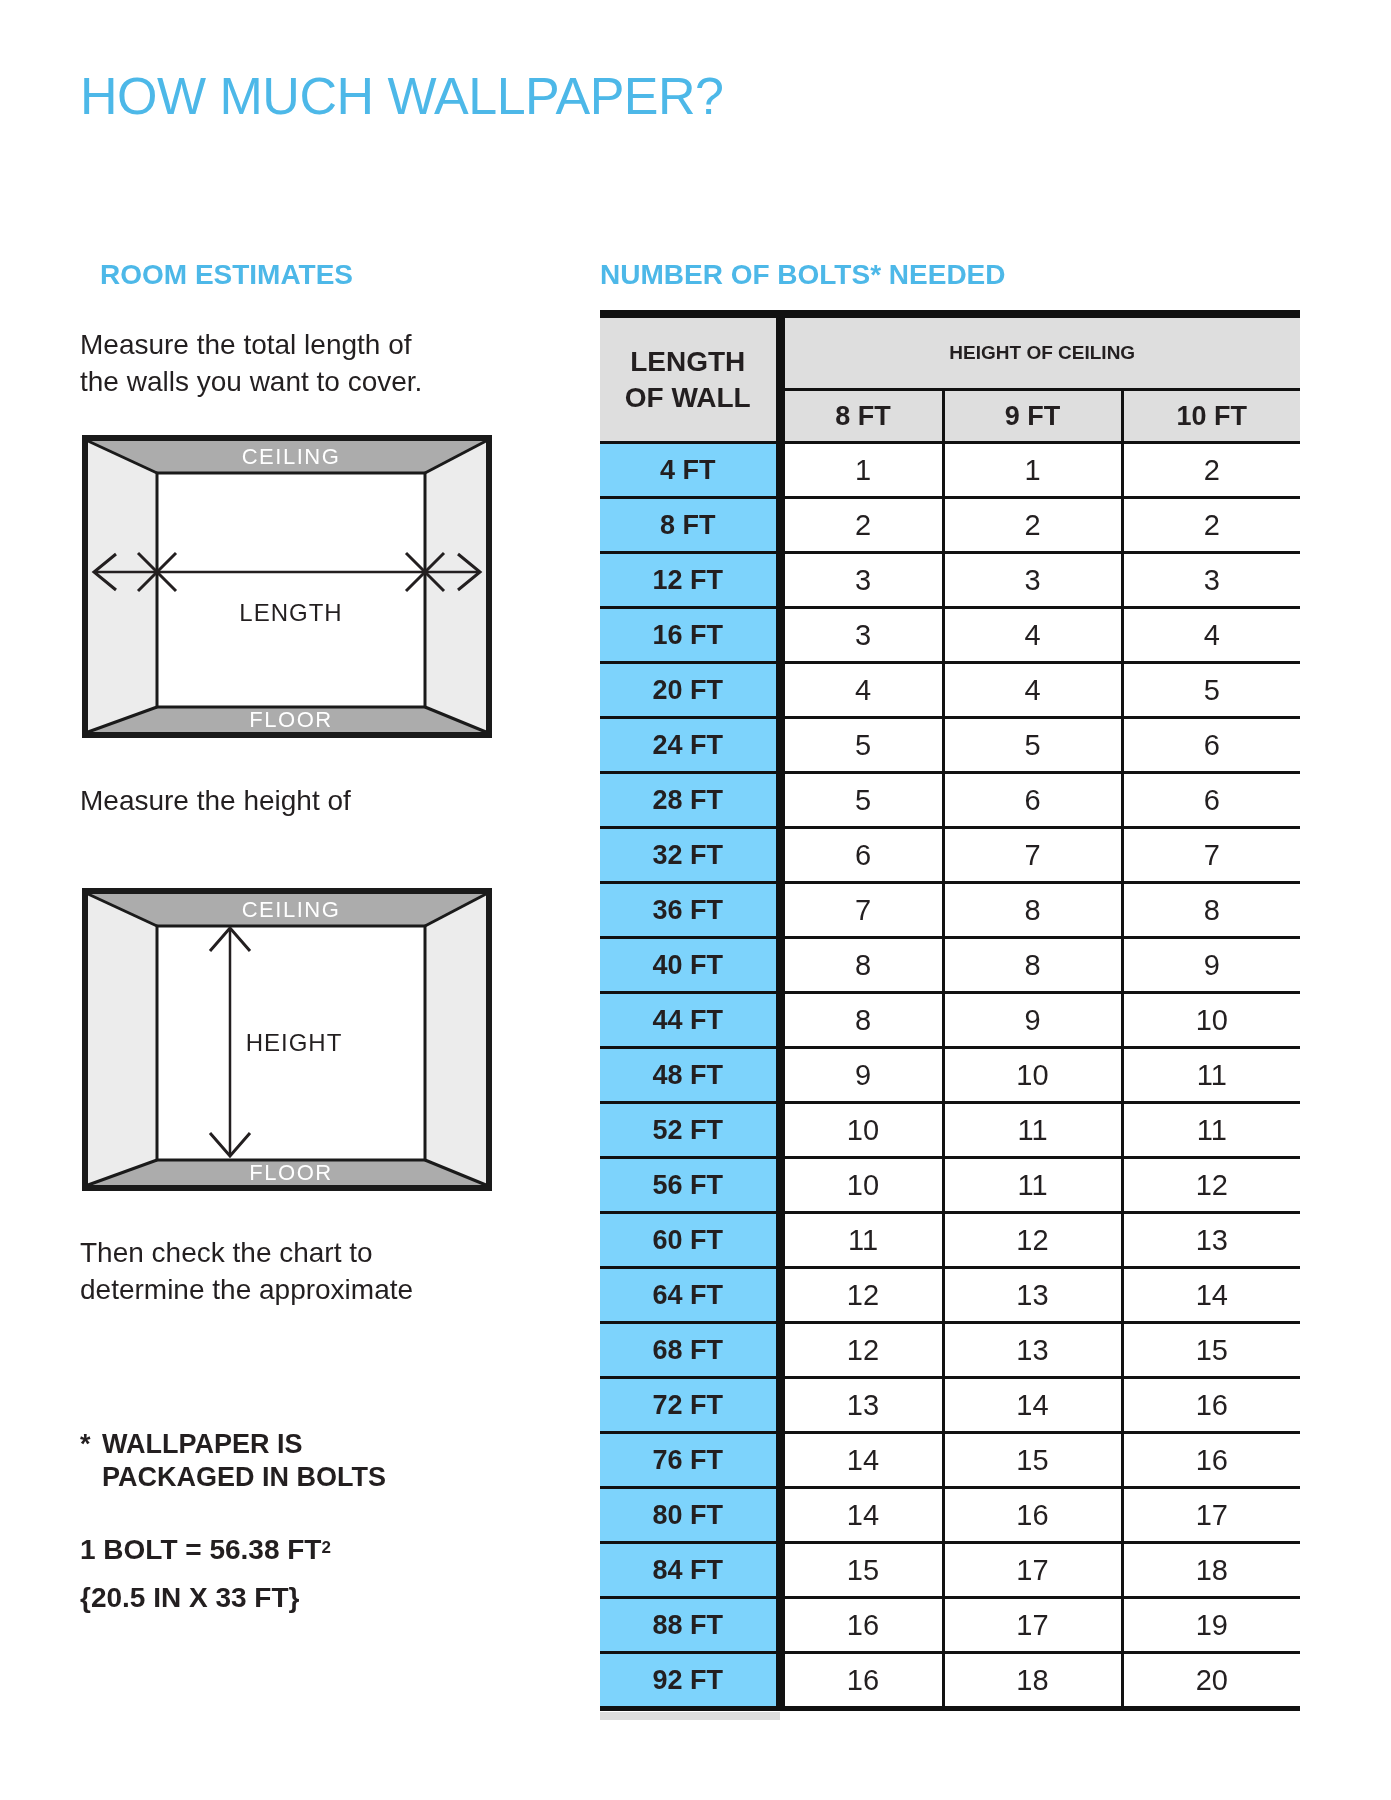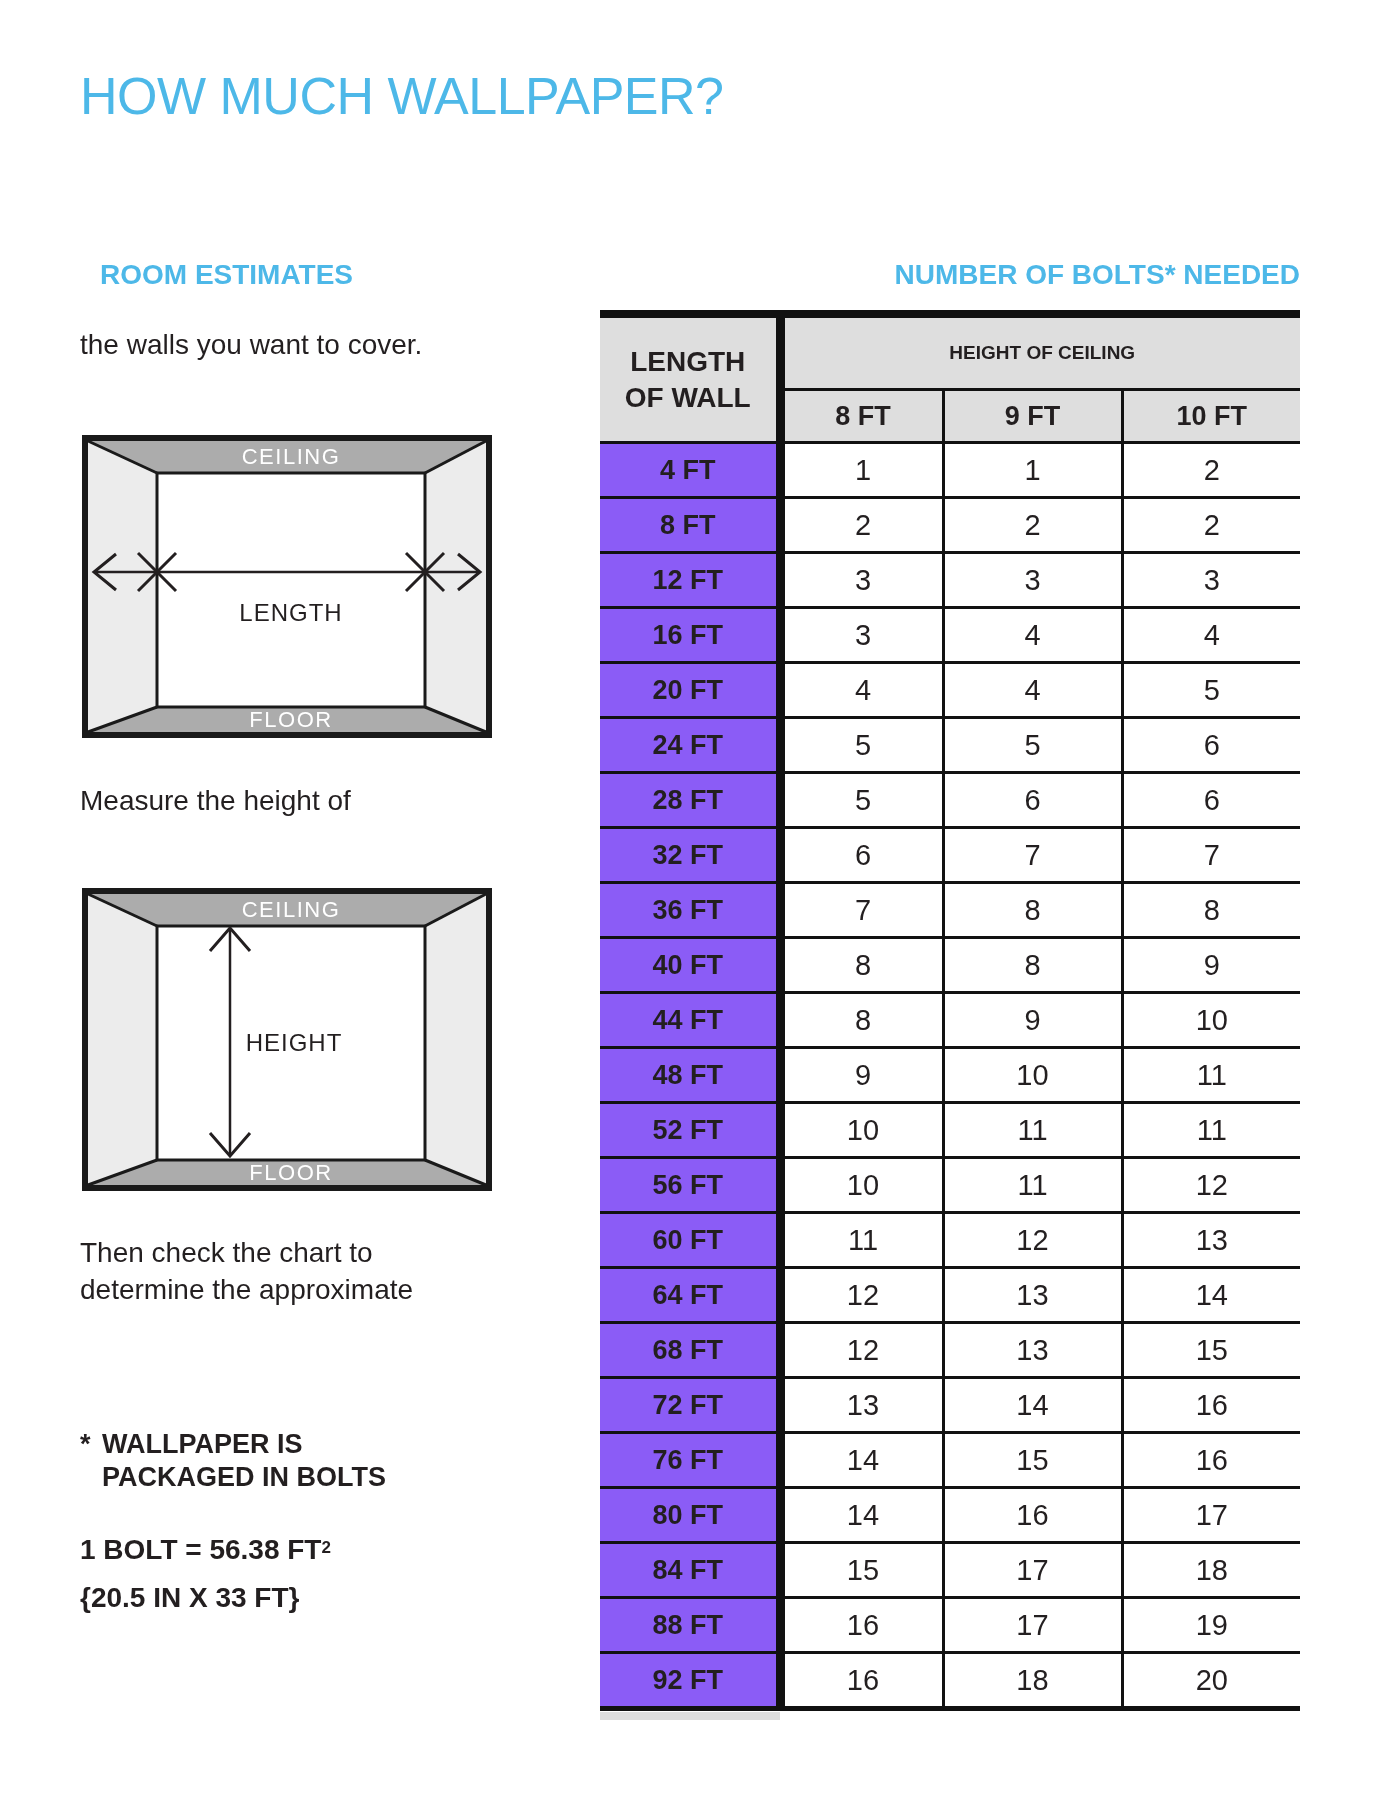--- a/index.html
+++ b/index.html
@@ -19,55 +19,56 @@
   #para3{top:1234px;}
   .diagram{position:absolute;left:82px;width:410px;height:303px;display:block;}
   #diagram-length{top:435px;}
   #diagram-height{top:888px;}
   .room-label{font-family:"Liberation Sans",sans-serif;font-size:22px;fill:#ffffff;letter-spacing:1.5px;}
   .measure-label{font-family:"Liberation Sans",sans-serif;font-size:24px;fill:#231F20;letter-spacing:1px;}
   .footnote{position:absolute;left:80px;top:1428px;display:flex;font-weight:bold;font-size:27px;line-height:33px;}
   .footnote .star{width:22px;}
   .boltspec{position:absolute;left:80px;top:1524px;font-weight:bold;font-size:28px;line-height:48px;}
   .boltspec sup{font-size:17px;vertical-align:6px;}
-  .table-heading{position:absolute;left:600px;top:260px;width:700px;text-align:right;}
+  .table-heading{position:absolute;left:600px;top:260px;width:700px;text-align:left;}
   .bolts-table{
     position:absolute;left:600px;top:310px;width:700px;
     border-collapse:collapse;table-layout:fixed;
     border-top:8px solid #111;border-bottom:5px solid #111;
   }
   .bolts-table th,.bolts-table td{
     border:3px solid #111;text-align:center;vertical-align:middle;padding:0;
   }
   .bolts-table tr > *:first-child{border-left:none;}
   .bolts-table tr > *:last-child{border-right:none;}
   .corner{
     background:#DEDEDE;border-right:9px solid #111 !important;border-bottom:5px solid #111;
     font-size:28px;font-weight:bold;line-height:36px;
   }
   .span-h{background:#DEDEDE;height:70px;font-size:19px;font-weight:bold;border-bottom:3px solid #111;}
   .sub-h{background:#DEDEDE;height:50px;font-size:27px;font-weight:bold;border-bottom:5px solid #111;}
   .bolts-table td.rowhead{
-    background:#8b5cf6;font-size:27px;font-weight:bold;height:52px;
+    background:#7dd3fc;font-size:27px;font-weight:bold;height:52px;
     border-right:9px solid #111;
     text-align:center;
   }
   .bolts-table td.val{background:#ffffff;font-size:29px;height:52px;}
   .stub{position:absolute;left:600px;top:1712px;width:180px;height:8px;background:#DEDEDE;}
 </style>
 </head>
 <body>
 
 <div class="page">
 
   <h1 class="title">HOW MUCH WALLPAPER?</h1>
 
   <div class="blue-h left-heading">ROOM ESTIMATES</div>
 
   <div class="para" id="para1">
+    <div>Measure the total length of</div>
     <div>the walls you want to cover.</div>
   </div>
 
   <svg class="diagram" id="diagram-length" viewBox="0 0 410 303">
     <polygon points="6,6 75,38 75,272 6,297" fill="#ECECEC"></polygon>
     <polygon points="404,6 343,38 343,272 404,297" fill="#ECECEC"></polygon>
     <polygon points="6,6 404,6 343,38 75,38" fill="#ACACAC"></polygon>
     <polygon points="6,297 75,272 343,272 404,297" fill="#ACACAC"></polygon>
     <rect x="75" y="38" width="268" height="234" fill="#ffffff" stroke="#1a1a1a" stroke-width="3"></rect>
     <line x1="6" y1="6" x2="75" y2="38" stroke="#1a1a1a" stroke-width="3"></line>

